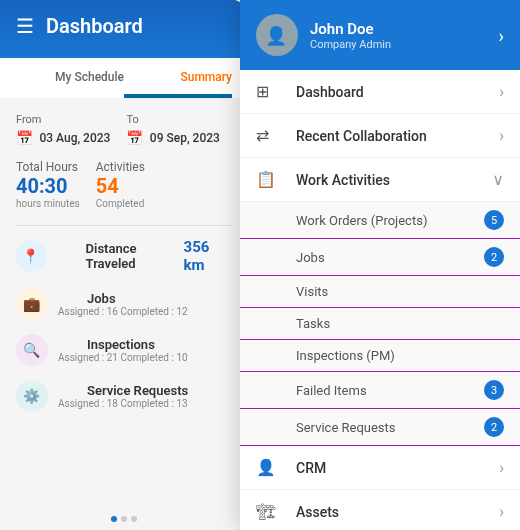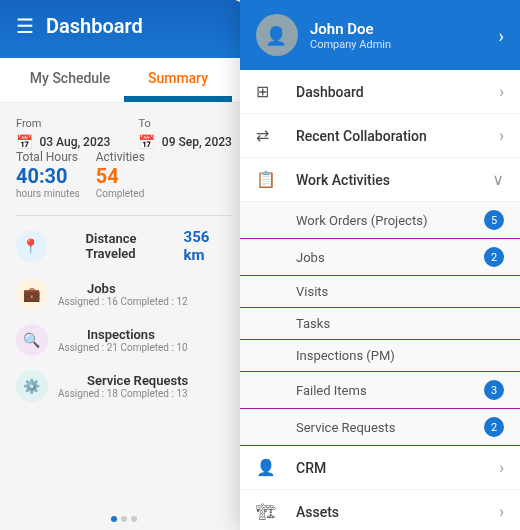--- a/index.html
+++ b/index.html
@@ -46,43 +46,44 @@
 
     .tabs-row {
       background: white;
       display: flex;
       border-bottom: 1px solid #eee;
       padding: 0 16px;
     }
 
     .tab {
       flex: 1;
-      text-align: center;
+      text-align: right;
       padding: 12px 0 10px;
-      font-size: 14px;
+      font-size: 12px;
       font-weight: 500;
       cursor: pointer;
       color: #666;
     }
 
     .tab.active {
       color: #FF6D00;
-      border-bottom: 6px solid #0369a1;
+      border-bottom: 4px solid #0369a1;
     }
 
     .left-content {
       background: #f5f5f5;
       padding: 14px 16px;
       height: calc(530px - 100px);
       overflow-y: auto;
     }
 
     .date-row {
       display: flex;
-      gap: 28px;
+      gap: 16px;
+      margin-bottom: 14px;
     }
 
     .date-group label {
       font-size: 11px;
       color: #666;
       display: block;
       margin-bottom: 4px;
     }
 
     .date-value {

